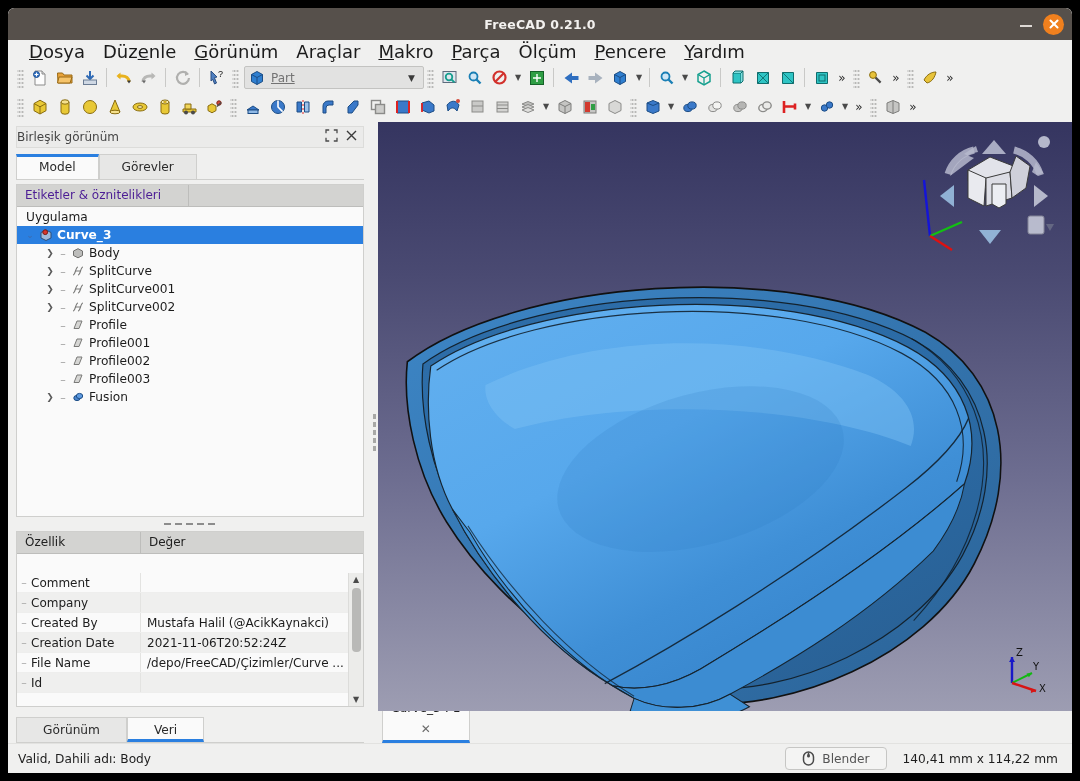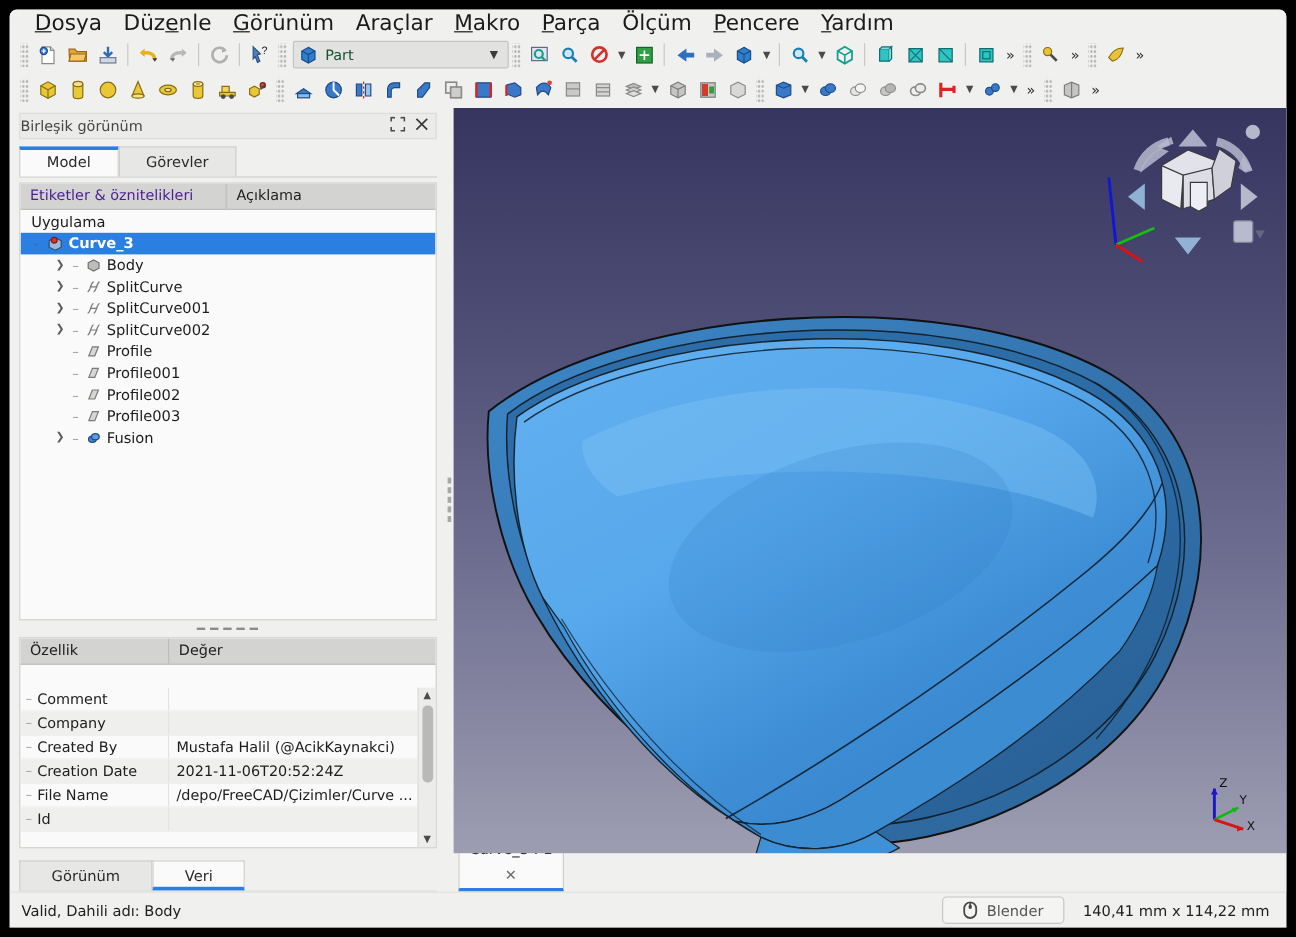--- a/index.html
+++ b/index.html
@@ -37,21 +37,21 @@
   .tbtn { width:25px; height:24px; flex:0 0 25px; display:flex; align-items:center; justify-content:center;
           cursor:pointer; border-radius:2px; }
   .tbtn svg { display:block; }
   .sep { width:1px; height:19px; background:#c9c9c7; margin:0 4px; flex:0 0 1px; }
   .tb-arrow { width:12px; flex:0 0 12px; text-align:center; font-size:8px; color:#4a4a4a; line-height:24px;
               cursor:pointer; }
   .chev { width:16px; flex:0 0 16px; text-align:center; font-size:12px; color:#2a2a2a; cursor:pointer;
           font-family:"DejaVu Sans",sans-serif; }
   .wbsel { width:180px; height:23px; background:#e2e2e1; border:1px solid #c3c3c1; border-radius:2px;
            display:flex; align-items:center; padding:0 4px; margin-left:2px; cursor:pointer; flex:0 0 180px; }
-  .wbsel .lbl { flex:1; font-size:12px; color:#14532d; padding-left:6px; }
+  .wbsel .lbl { flex:1; font-size:12px; color:#737373; padding-left:6px;text-decoration:underline; }
   .wbsel .dn { font-size:9px; color:#3a3a3a; padding-right:4px; }
 
   
   .main { flex:1; display:flex; min-height:0; background:#f0f0ef; }
 
   .left { width:362px; flex:0 0 362px; display:flex; flex-direction:column; padding:0 0 0 0; }
 
   .panel-head { height:22px; display:flex; align-items:center; justify-content:flex-start;
                 background:#ebebea; border:1px solid #dcdcda; margin:4px 6px 0 8px; position:relative; }
   .panel-head .t { font-size:12px; color:#454545; }
@@ -141,20 +141,27 @@
 
   
   .navcube { position:absolute; right:18px; top:10px; width:120px; height:120px; }
   .axisind { position:absolute; right:18px; bottom:14px; width:56px; height:52px; }
 </style>
 </head>
 <body>
 
 <div id="app">
 
+  <div class="titlebar">
+    <span class="ttl">FreeCAD 0.21.0</span>
+    <div class="winbtns">
+      <div class="min-btn"></div>
+      <div class="close-btn"></div>
+    </div>
+  </div>
 
   <div class="menubar">
     <div class="menu-item"><u>D</u><span title="Dosya">osya</span></div>
     <div class="menu-item">Düz<u>e</u>nle</div>
     <div class="menu-item"><u>G</u>örünüm</div>
     <div class="menu-item">Araçlar</div>
     <div class="menu-item"><u>M</u>akro</div>
     <div class="menu-item"><u>P</u>arça</div>
     <div class="menu-item">Ölçüm</div>
     <div class="menu-item"><u>P</u>encere</div>
@@ -552,21 +559,20 @@
       </div>
 
       <div class="tabsrow">
         <div class="ptab active">Model</div>
         <div class="ptab">Görevler</div>
       </div>
 
       <div class="treewrap">
         <div class="treehdr">
           <div class="c1">Etiketler &amp; öznitelikleri</div>
-          <div class="c2">Açıklama</div>
         </div>
         <div class="treebody">
 
           <div class="trow root">
             <span class="tlbl">Uygulama</span>
           </div>
 
           <div class="trow sel" style="padding-left:6px;">
             <span class="tw-exp open">⌄</span>
             <span class="tico">

